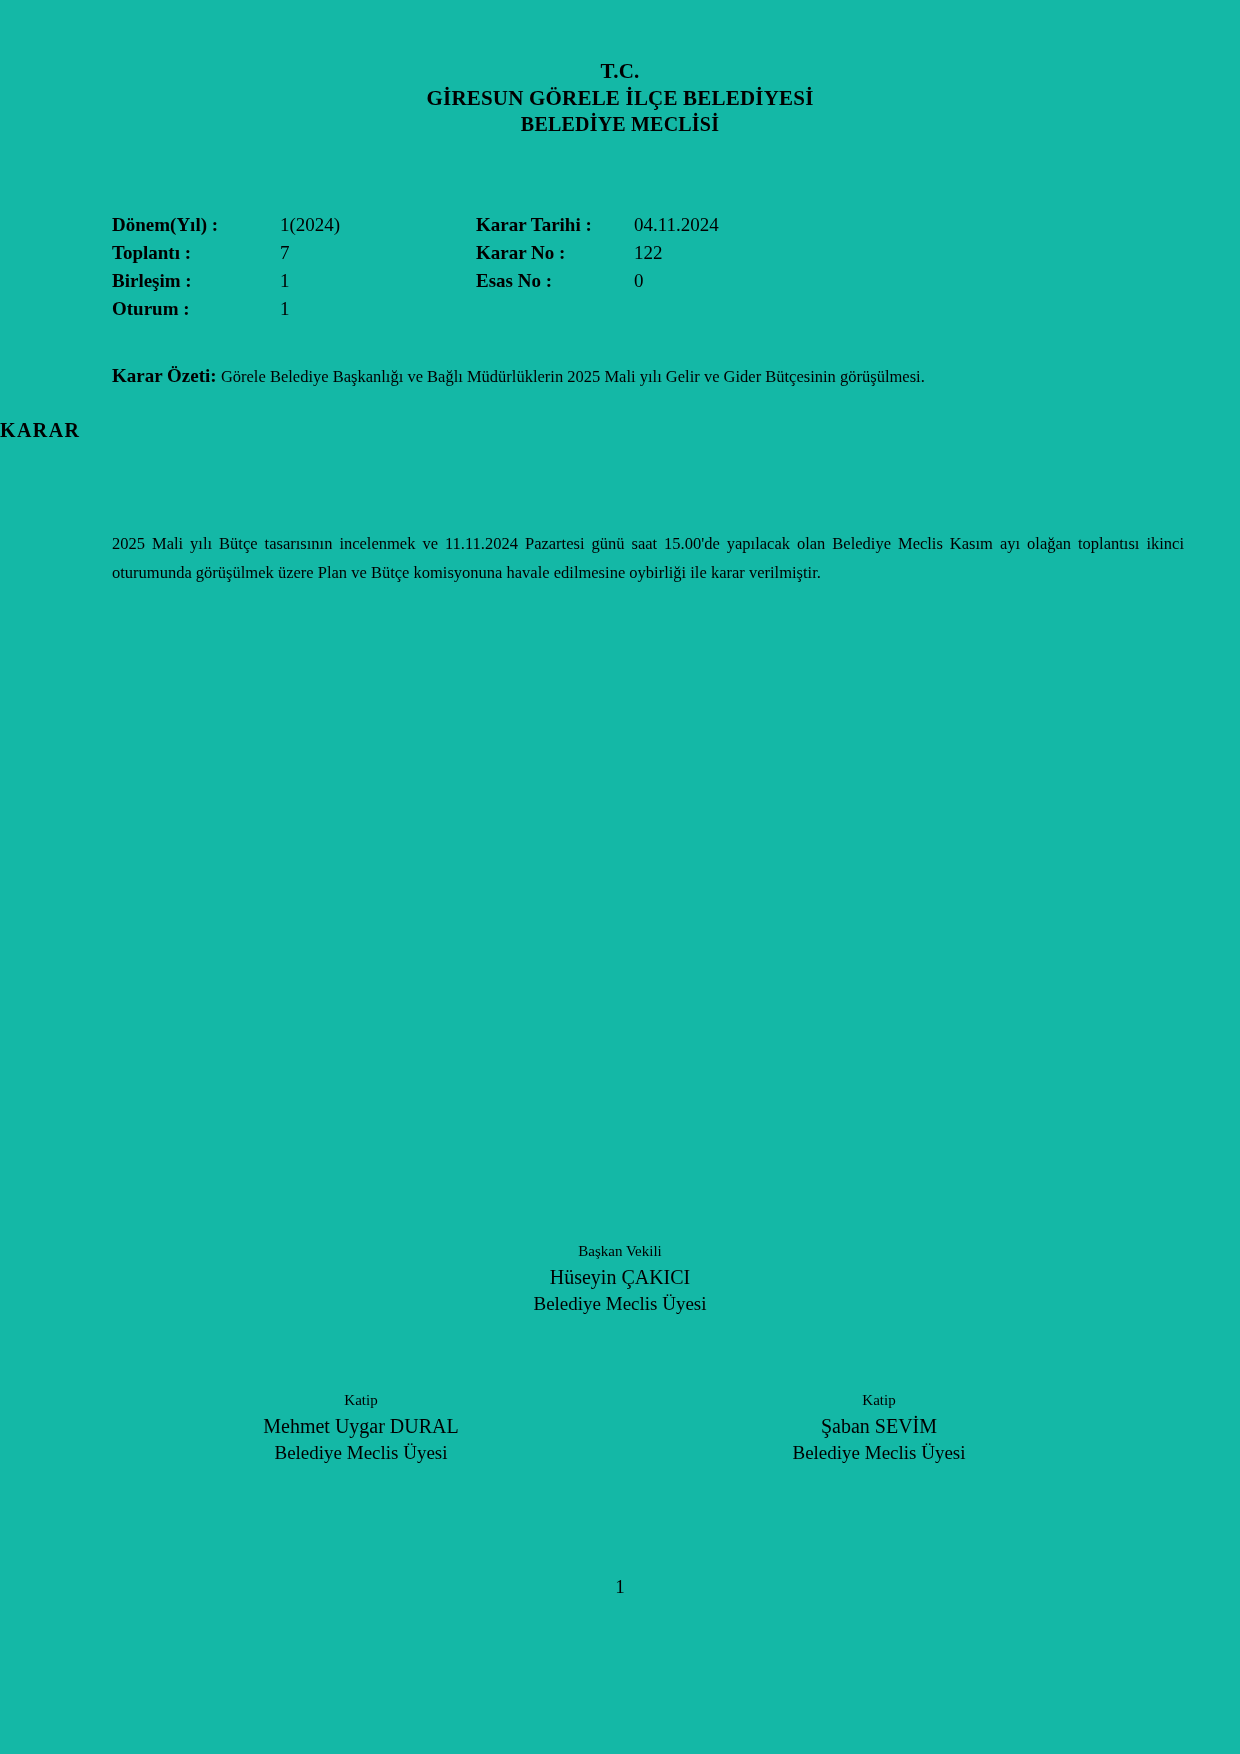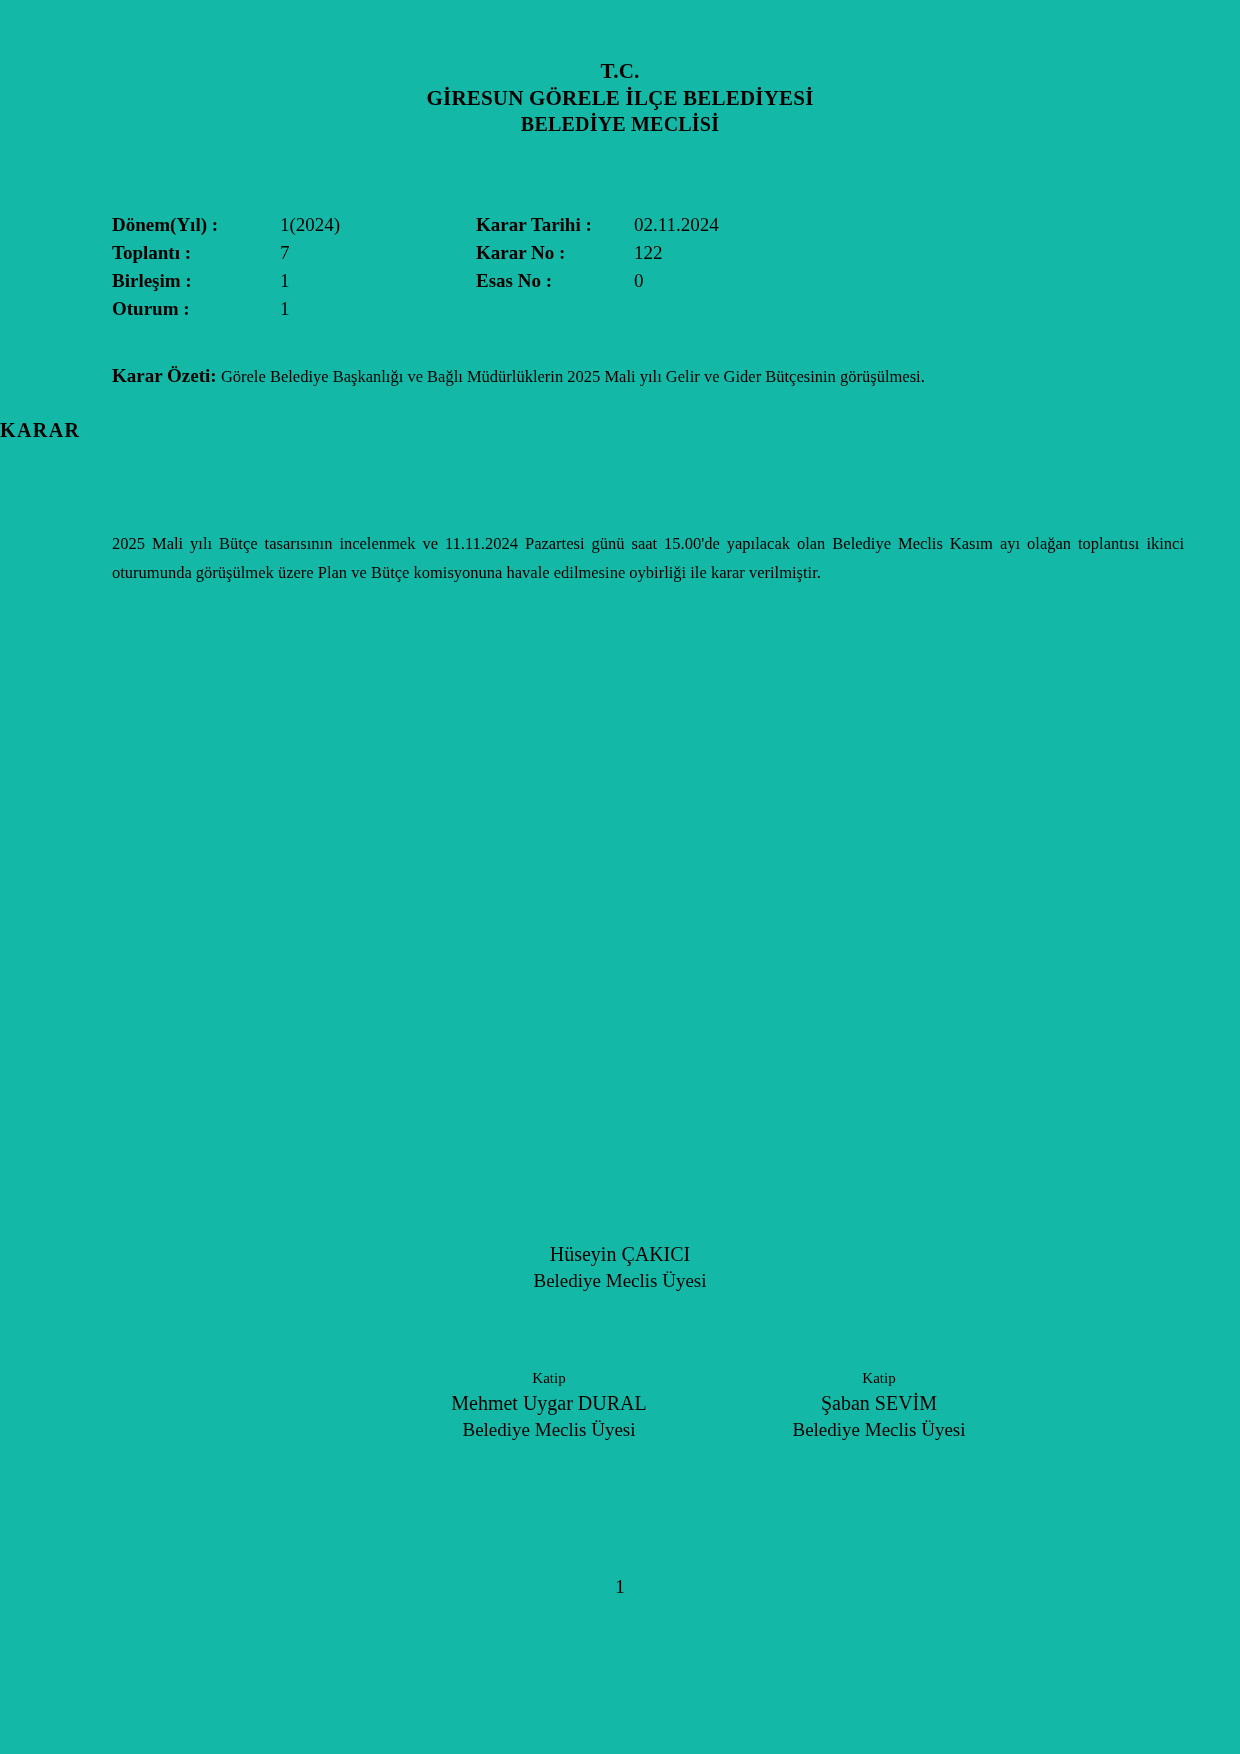--- a/index.html
+++ b/index.html
@@ -119,21 +119,21 @@
   .sig-name {
     font-size: 20px;
     line-height: 1.4;
   }
   .sig-title {
     font-size: 19px;
     line-height: 1.4;
   }
   .sig-pair {
     display: flex;
-    justify-content: flex-end;
+    justify-content: space-between;
     margin-top: 72px;
     padding-left: 196px;
     padding-right: 196px;
   }
   .sig-col {
     text-align: center;
     width: 330px;
   }
 
   
@@ -157,21 +157,21 @@
     <div class="line small">BELEDİYE MECLİSİ</div>
   </div>
 
   <div class="meta">
     <table class="meta-table">
       <tbody>
         <tr>
           <td class="meta-label">Dönem(Yıl) :</td>
           <td class="meta-value">1(2024)</td>
           <td class="meta-label2">Karar Tarihi :</td>
-          <td class="meta-value2">02.11.2024</td>
+          <td class="meta-value2">04.11.2024</td>
         </tr>
         <tr>
           <td class="meta-label">Toplantı :</td>
           <td class="meta-value">7</td>
           <td class="meta-label2">Karar No :</td>
           <td class="meta-value2">122</td>
         </tr>
         <tr>
           <td class="meta-label">Birleşim :</td>
           <td class="meta-value">1</td>
@@ -192,20 +192,21 @@
     <span class="summary-label">Karar Özeti:</span>
     <span class="summary-text">Görele Belediye Başkanlığı ve Bağlı Müdürlüklerin 2025 Mali yılı Gelir ve Gider Bütçesinin görüşülmesi.</span>
   </div>
 
   <div class="karar-title">KARAR</div>
 
   <div class="body-text">2025 Mali yılı Bütçe tasarısının incelenmek ve 11.11.2024 Pazartesi günü saat 15.00'de yapılacak olan Belediye Meclis Kasım ayı  olağan toplantısı ikinci oturumunda görüşülmek üzere Plan ve Bütçe komisyonuna havale edilmesine oybirliği ile karar verilmiştir.</div>
 
   <div class="sig-area">
     <div class="sig-center">
+      <div class="sig-role">Başkan Vekili</div>
       <div class="sig-name">Hüseyin ÇAKICI</div>
       <div class="sig-title">Belediye Meclis Üyesi</div>
     </div>
 
     <div class="sig-pair">
       <div class="sig-col">
         <div class="sig-role">Katip</div>
         <div class="sig-name">Mehmet Uygar DURAL</div>
         <div class="sig-title">Belediye Meclis Üyesi</div>
       </div>

